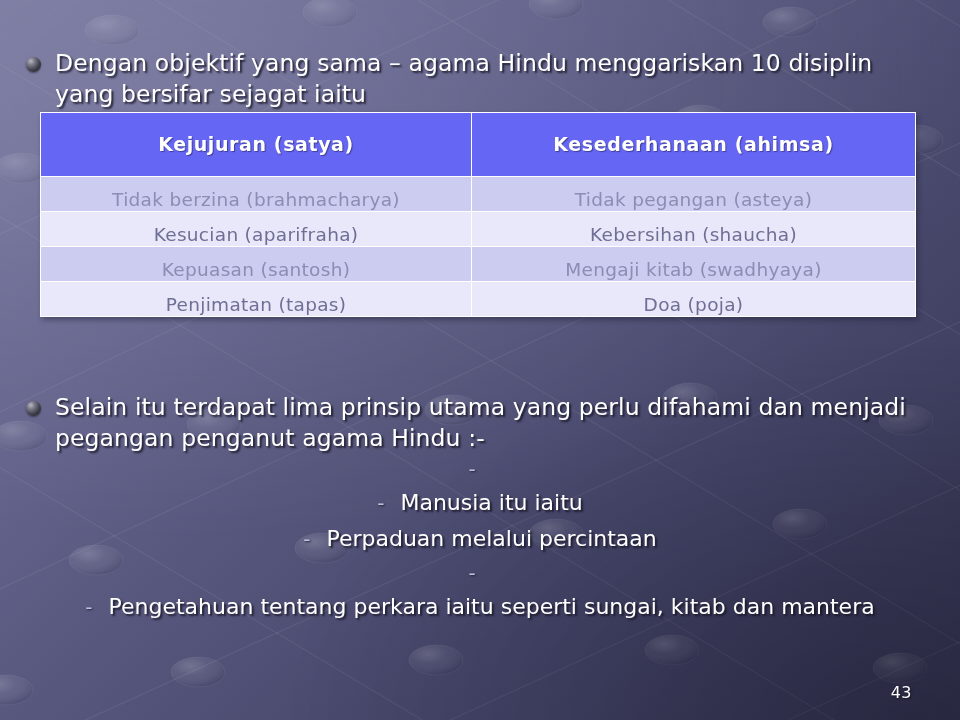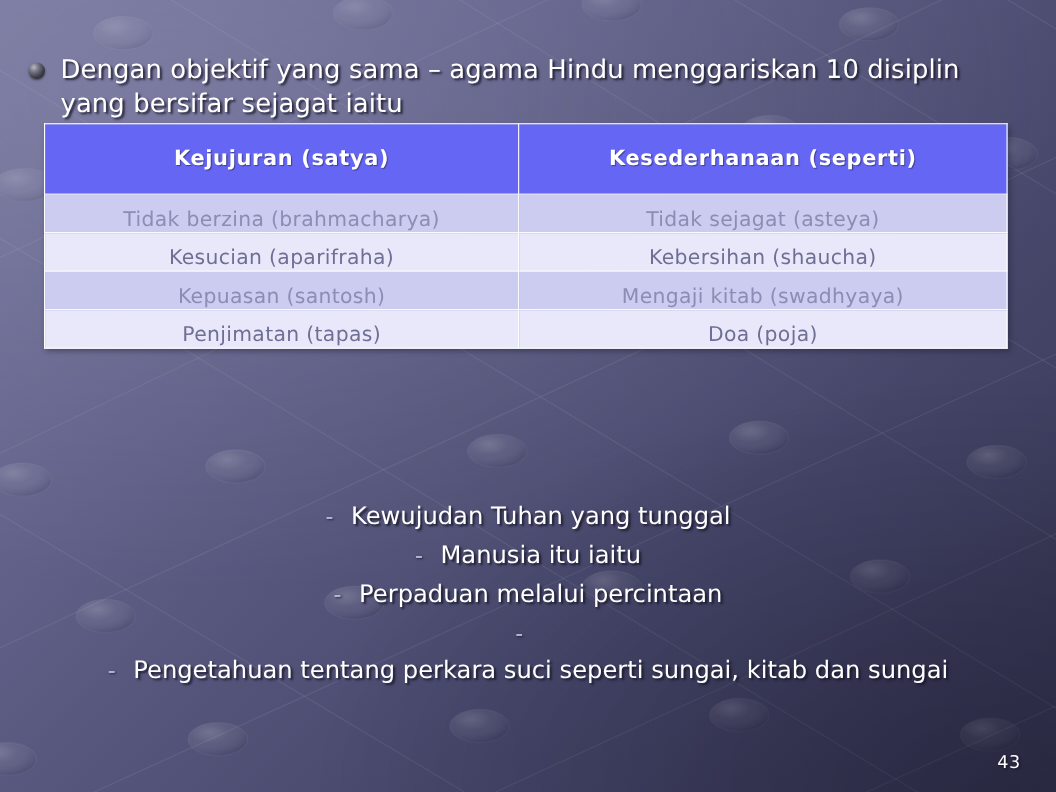--- a/index.html
+++ b/index.html
@@ -150,21 +150,21 @@
   }
   .sub-item .dash {
     color: #bfbfe0;
     margin-right: 16px;
     font-size: 20px;
     text-shadow: 1px 1px 2px rgba(20,20,35,0.8);
   }
 
   .page-number {
     position: absolute;
-    right: 32px;
+    right: 48px;
     bottom: 18px;
     color: #ffffff;
     font-size: 16px;
     letter-spacing: 0.5px;
     text-shadow: 1px 1px 2px rgba(15,15,30,0.8);
   }
 </style>
 </head>
 <body>
 
@@ -246,62 +246,65 @@
     </div>
 
     <table class="disc-table">
       <colgroup>
           <col class="c1">
           <col class="c2">
         </colgroup>
       <thead>
         <tr>
           <th>Kejujuran (satya)</th>
-          <th>Kesederhanaan (seperti)</th>
+          <th>Kesederhanaan (ahimsa)</th>
         </tr>
       </thead>
       <tbody>
         <tr class="odd">
           <td>Tidak berzina (brahmacharya)</td>
-          <td>Tidak sejagat (asteya)</td>
+          <td>Tidak pegangan (asteya)</td>
         </tr>
         <tr class="even">
           <td>Kesucian (aparifraha)</td>
           <td>Kebersihan (shaucha)</td>
         </tr>
         <tr class="odd">
           <td>Kepuasan (santosh)</td>
           <td>Mengaji kitab (swadhyaya)</td>
         </tr>
         <tr class="even">
           <td>Penjimatan (tapas)</td>
           <td>Doa (poja)</td>
         </tr>
       </tbody>
     </table>
 
+    <div class="bullet-block b2">
+      <span class="sphere-bullet"></span>
+      <div class="headline">Selain itu terdapat lima prinsip utama yang perlu difahami dan menjadi pegangan penganut agama Hindu :-</div>
+    </div>
 
     <div class="sub-list">
       <div class="sub-item">
         <span class="dash">-</span>
-        <span>Kewujudan Tuhan yang tunggal</span>
       </div>
       <div class="sub-item">
         <span class="dash">-</span>
         <span>Manusia itu iaitu</span>
       </div>
       <div class="sub-item">
         <span class="dash">-</span>
         <span>Perpaduan melalui percintaan</span>
       </div>
       <div class="sub-item">
         <span class="dash">-</span>
       </div>
       <div class="sub-item">
         <span class="dash">-</span>
-        <span>Pengetahuan tentang perkara suci seperti sungai, kitab dan sungai</span>
+        <span>Pengetahuan tentang perkara iaitu seperti sungai, kitab dan mantera</span>
       </div>
     </div>
 
     <div class="page-number">43</div>
 
   </div>
 </div>
 
 </body></html>

